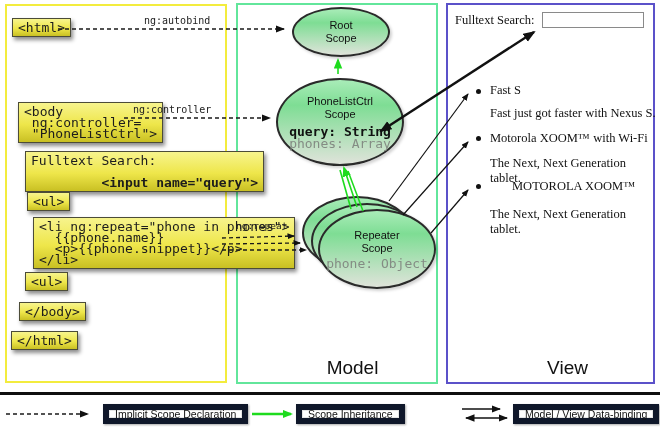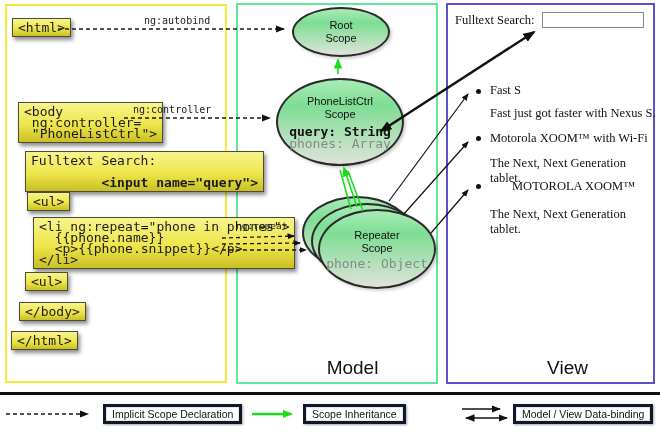--- a/index.html
+++ b/index.html
@@ -29,21 +29,21 @@
   .scope-prop{font-family:"DejaVu Sans Mono",monospace;font-size:13px;line-height:12px;}
   .prop-bold{font-weight:bold;color:#111;}
   .prop-gray{color:#848c84;}
   .view-text{position:absolute;font-family:"Liberation Serif",serif;font-size:12.5px;color:#111;}
   .bullet{position:absolute;width:5px;height:5px;border-radius:50%;background:#111;}
   .search-input{position:absolute;left:542px;top:12px;width:102px;height:16px;
                 border:1px solid #8a8a8a;background:#fff;box-sizing:border-box;
                 font-family:"Liberation Serif",serif;font-size:11px;padding:0 2px;}
   .separator{position:absolute;left:0;top:392px;width:660px;height:3px;background:#0e0e0e;}
   .legend-box{position:absolute;top:404px;height:20px;box-sizing:border-box;
-              background:#fff;border:3px solid #0f172a;
+              background:#fff;border:6px solid #0f172a;
               box-shadow:inset 0 0 0 1px #e6e6e6,1px 1px 2px rgba(0,0,0,0.35);
               font-size:10.5px;color:#111;display:flex;align-items:center;
               padding:0 6px;white-space:nowrap;}
   .overlay{position:absolute;left:0;top:0;pointer-events:none;}
 </style>
 </head>
 <body>
 
 <div class="canvas">
 
@@ -109,21 +109,21 @@
 
   <div class="bullet" style="left:476px;top:184px;"></div>
   <div class="view-text" style="left:512px;top:179px;">MOTOROLA XOOM™</div>
   <div class="view-text" style="left:490px;top:207px;">The Next, Next Generation tablet.</div>
 
   <div class="sec-label lbl-model">Model</div>
   <div class="sec-label lbl-view">View</div>
 
   <div class="separator"></div>
   <div class="legend-box" style="left:103px;">Implicit Scope Declaration</div>
-  <div class="legend-box" style="left:303px;">Scope Inheritance</div>
+  <div class="legend-box" style="left:296px;">Scope Inheritance</div>
   <div class="legend-box" style="left:513px;">Model / View Data-binding</div>
 
   <svg class="overlay" width="660" height="435" viewBox="0 0 660 435">
     <defs>
       <marker id="mS" markerWidth="8" markerHeight="7" refX="6.5" refY="3" orient="auto-start-reverse" markerUnits="userSpaceOnUse">
           <path d="M0,0L7.5,3L0,6Z" fill="#111"></path>
         </marker>
       <marker id="mM" markerWidth="11" markerHeight="9" refX="8.5" refY="3.75" orient="auto-start-reverse" markerUnits="userSpaceOnUse">
           <path d="M0,0L9.5,3.75L0,7.5Z" fill="#111"></path>
         </marker>

